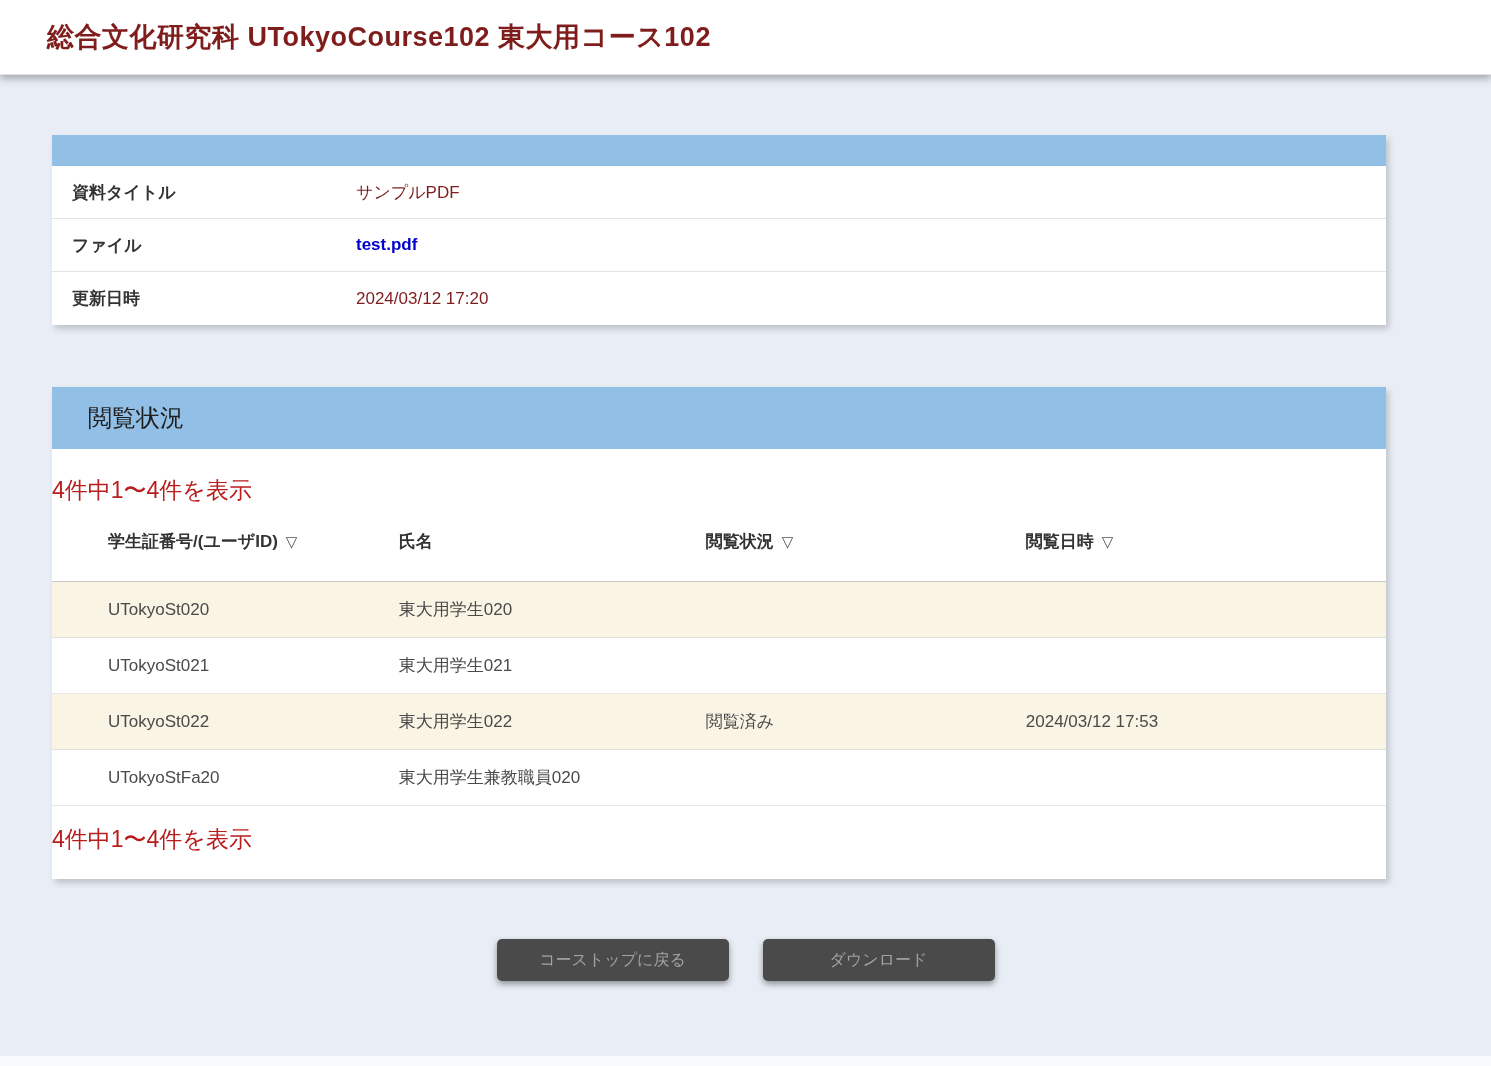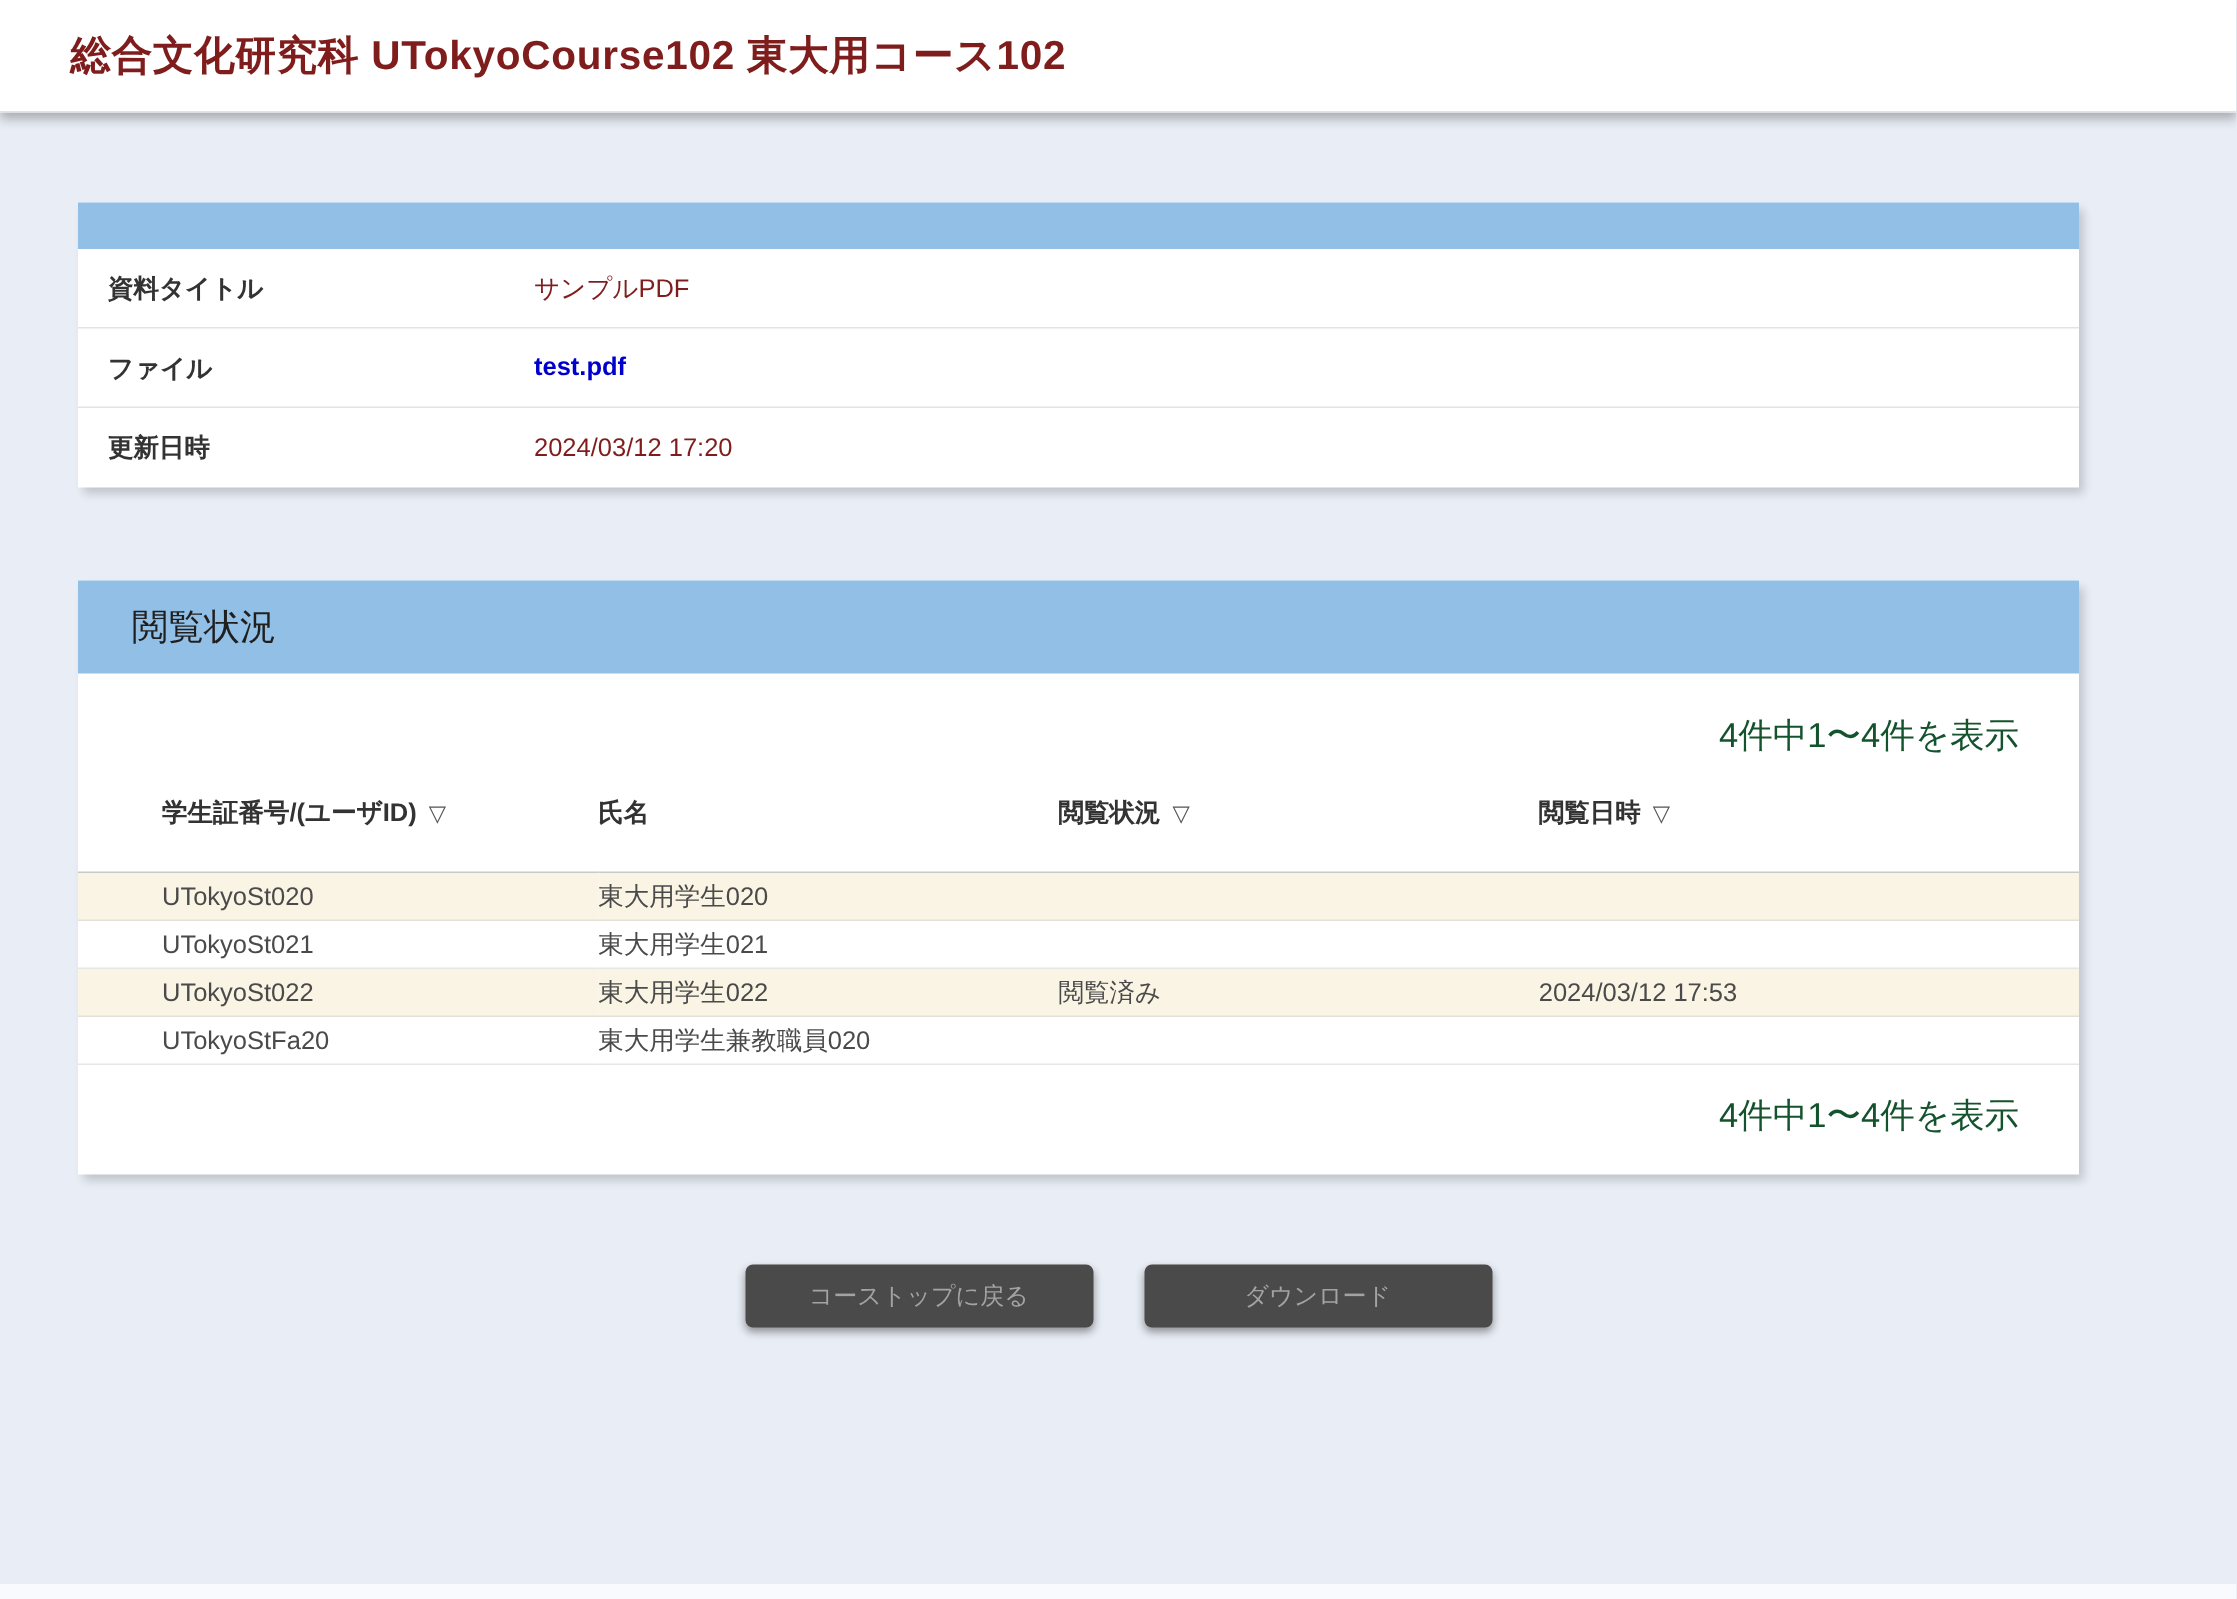--- a/index.html
+++ b/index.html
@@ -81,24 +81,23 @@
     height:62px;
     display:flex;align-items:center;
     padding-left:36px;
   }
   .section-title{
     font-size:24px;
     font-weight:400;
     color:#1f1f1f;
   }
   .pagination{
-    text-align:right;
     font-size:23px;
-    color:#14532d;
-    padding-right:40px;
+    color:#b91c1c;
+    padding-right:24px;
   }
   .pagination-top{padding-top:26px;padding-bottom:2px;}
   .pagination-bottom{padding-top:18px;padding-bottom:24px;}
   table.status-table{
     width:100%;
     border-collapse:collapse;
     table-layout:fixed;
   }
   .status-table th{
     text-align:left;
@@ -113,21 +112,21 @@
   .status-table td:first-child{padding-left:56px;}
   .sort-icon{
     font-size:15px;
     color:#555;
     margin-left:8px;
     cursor:pointer;
   }
   .status-table td{
     font-size:17px;
     color:#4a4a4a;
-    height:32px;
+    height:56px;
     padding-top:0;padding-bottom:0;
     white-space:nowrap;
   }
   .status-table tbody tr{border-bottom:1px solid #e4e1d8;}
   .status-table tbody tr:nth-child(odd){background:var(--row_cream);}
   .status-table tbody tr:nth-child(even){border-bottom:1px solid #e6e6e6;}
   
   .actions-row{
     margin-top:60px;
     display:flex;

